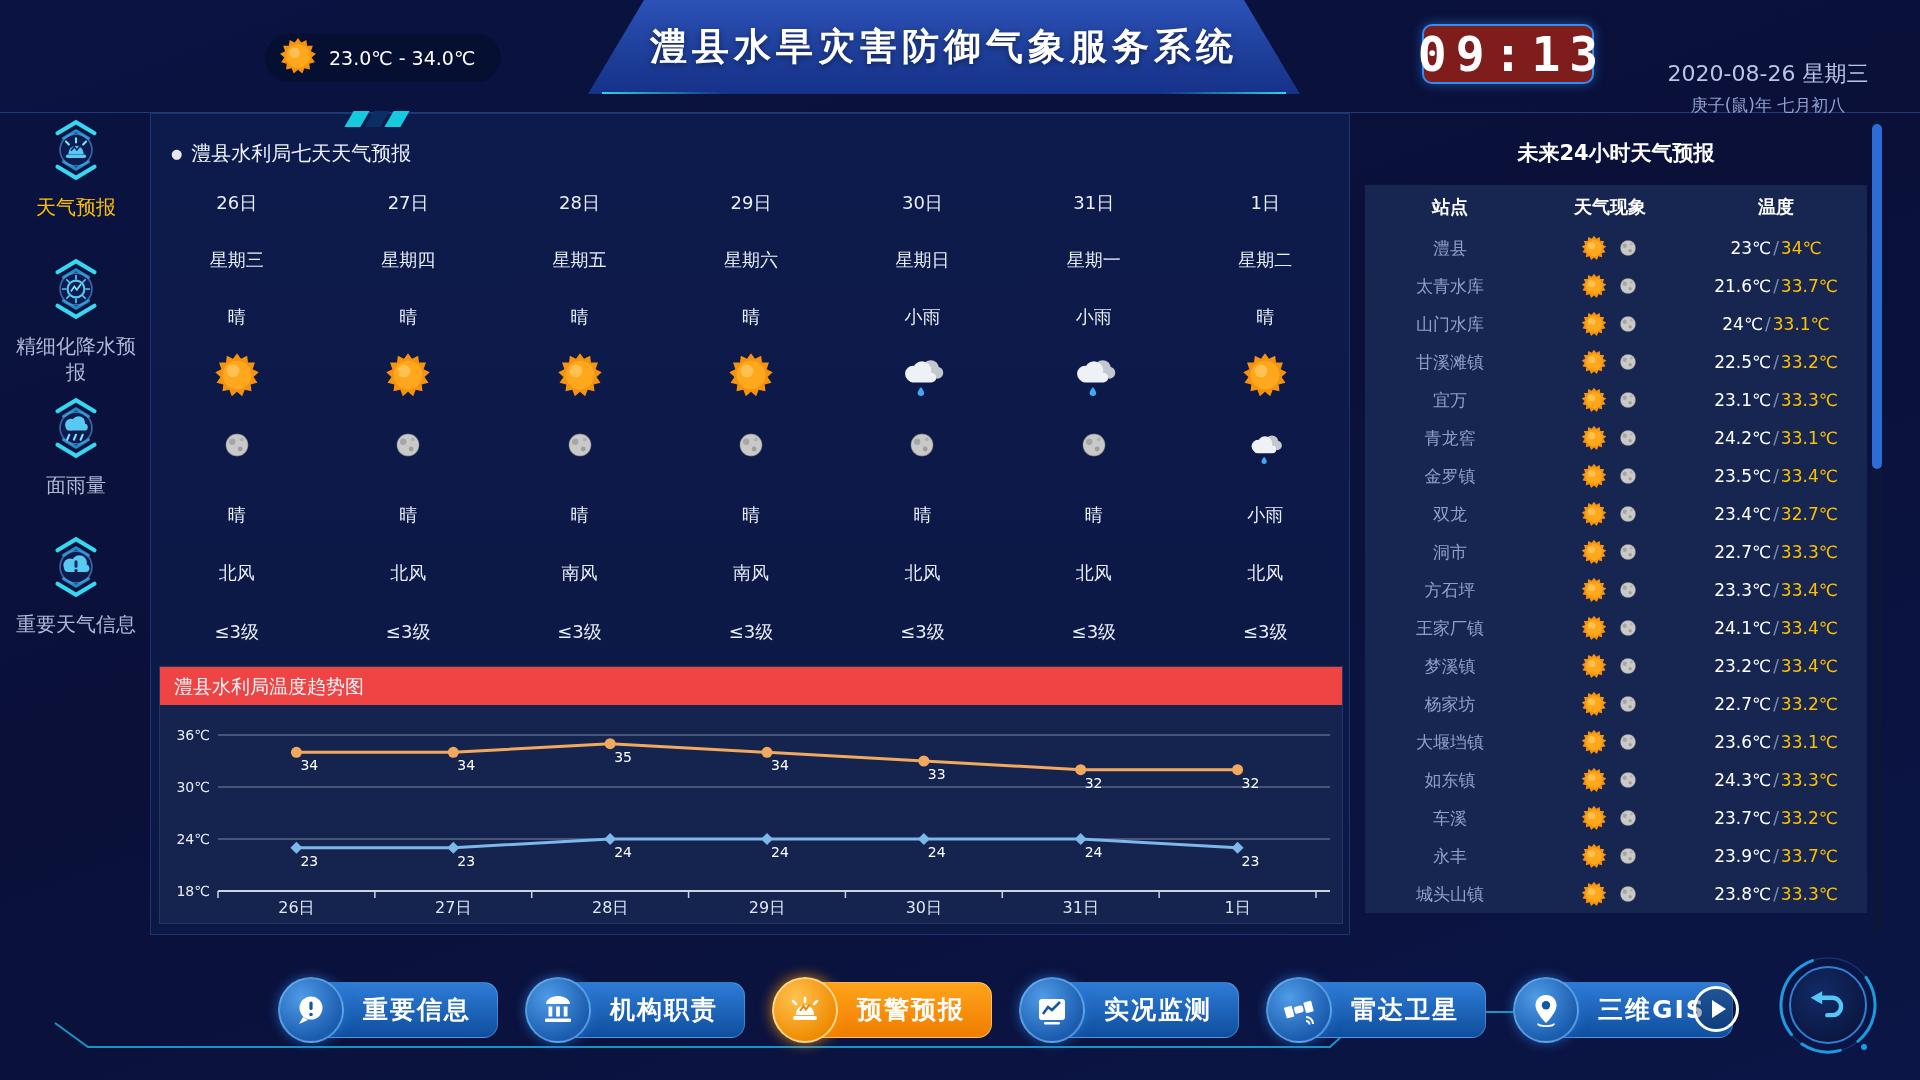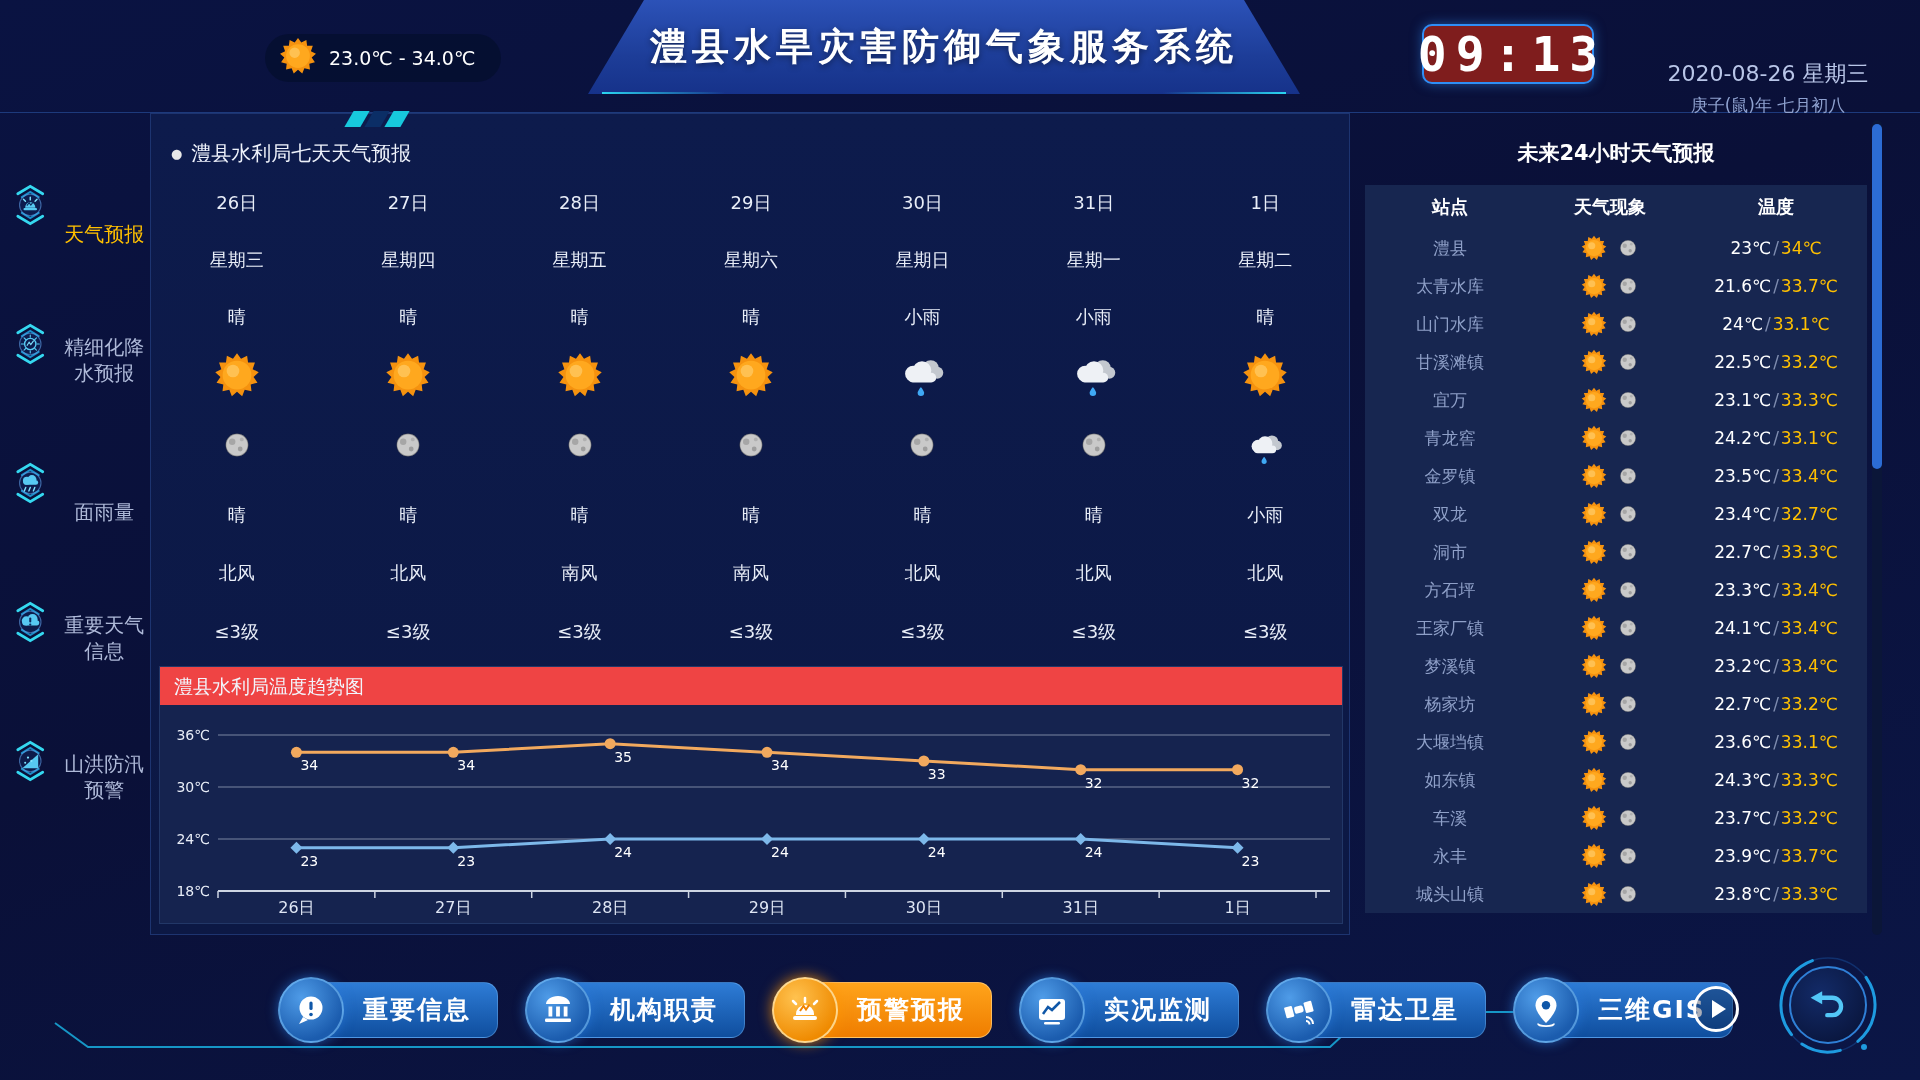--- a/index.html
+++ b/index.html
@@ -24,21 +24,21 @@
   .clock{position:absolute;left:1422px;top:24px;width:168px;height:56px;background:#7f1d1d;
     border:2px solid #2f8ef5;border-radius:10px;box-shadow:0 0 12px rgba(47,142,245,.5);
     display:flex;align-items:center;justify-content:center;
     font-family:"DejaVu Sans Mono","Liberation Mono",monospace;font-size:48px;font-weight:bold;
     color:#fff;letter-spacing:9px;text-indent:9px;}
   .datebox{position:absolute;left:1618px;top:26px;width:300px;text-align:center;margin-top:33px;}
   .date1{font-size:22px;color:#b9c6e8;}
   .date2{font-size:17px;color:#8fa2d0;margin-top:5px;}
   
   .sidebar{position:absolute;left:2px;top:108px;width:148px;}
-  .sb-item{height:139px;display:flex;flex-direction:row;align-items:flex-end;cursor:pointer;}
+  .sb-item{height:139px;display:flex;flex-direction:column;align-items:center;cursor:pointer;}
   .sb-label{font-size:20px;color:#aeb9d8;text-align:center;line-height:26px;width:136px;margin-top:2px;}
   .sb-item.active .sb-label{color:#ffc000;}
   
   .panel-main{position:absolute;left:150px;top:113px;width:1200px;height:822px;
     background:linear-gradient(180deg,#0d1b4c,#0c1844);border:1px solid #1d3470;box-sizing:border-box;}
   .deco{position:absolute;left:198px;top:-3px;width:70px;height:16px;display:flex;}
   .deco i{display:block;width:16px;height:16px;margin-right:4px;background:#17c9dd;transform:skewX(-30deg);}
   .deco i.dark{background:#0b2e66;}
   .sec-title{position:absolute;left:20px;top:26px;font-size:20px;color:#eef2fb;}
   .sec-title .bullet{font-size:13px;margin-right:9px;vertical-align:2px;color:#e8e8e8;}
@@ -168,34 +168,20 @@
  <path d="M35 64 L50 73 L65 64" stroke="#1fa3e0" stroke-width="3.5" fill="none" stroke-linecap="round" opacity=".85"></path>
  <circle cx="50" cy="50" r="19" stroke="rgba(110,180,255,.5)" stroke-width="2" fill="rgba(20,50,110,.35)"></circle>
  <circle cx="43" cy="48" r="8" fill="#57c9f2"></circle>
         <circle cx="54" cy="45" r="9" fill="#57c9f2"></circle>
    <rect x="36" y="47" width="30" height="9" rx="4.5" fill="#57c9f2"></rect>
    <rect x="48.2" y="42" width="3.6" height="9" rx="1.8" fill="#0d2a5e"></rect>
         <circle cx="50" cy="54.5" r="2" fill="#0d2a5e"></circle>
       </svg>
    <div class="sb-label">重要天气信息</div>
   </div>
-    <div class="sb-item">
-   <svg width="84" height="84" viewBox="0 0 100 100">
- <path d="M28 30 L50 17 L72 30" stroke="#35d8f0" stroke-width="5" fill="none" stroke-linecap="round"></path>
- <path d="M35 36 L50 27 L65 36" stroke="#1fa3e0" stroke-width="3.5" fill="none" stroke-linecap="round" opacity=".85"></path>
- <path d="M28 70 L50 83 L72 70" stroke="#35d8f0" stroke-width="5" fill="none" stroke-linecap="round"></path>
- <path d="M35 64 L50 73 L65 64" stroke="#1fa3e0" stroke-width="3.5" fill="none" stroke-linecap="round" opacity=".85"></path>
- <circle cx="50" cy="50" r="19" stroke="rgba(110,180,255,.5)" stroke-width="2" fill="rgba(20,50,110,.35)"></circle>
- <path d="M36 63 L64 63 L64 38 Z" fill="#57c9f2"></path>
-   <circle cx="46" cy="44" r="2" fill="#7fe3ff"></circle>
-        <circle cx="52" cy="50" r="2" fill="#7fe3ff"></circle>
-        <circle cx="41" cy="53" r="1.8" fill="#7fe3ff"></circle>
-      </svg>
-   <div class="sb-label">山洪防汛预警</div>
-  </div>
   </nav>
 
 <main class="panel-main">
   <div class="deco">
       <i></i>
       <i class="dark"></i>
       <i></i>
     </div>
   <div class="sec-title">
     <span class="bullet">●</span><span>澧县水利局七天天气预报</span>

